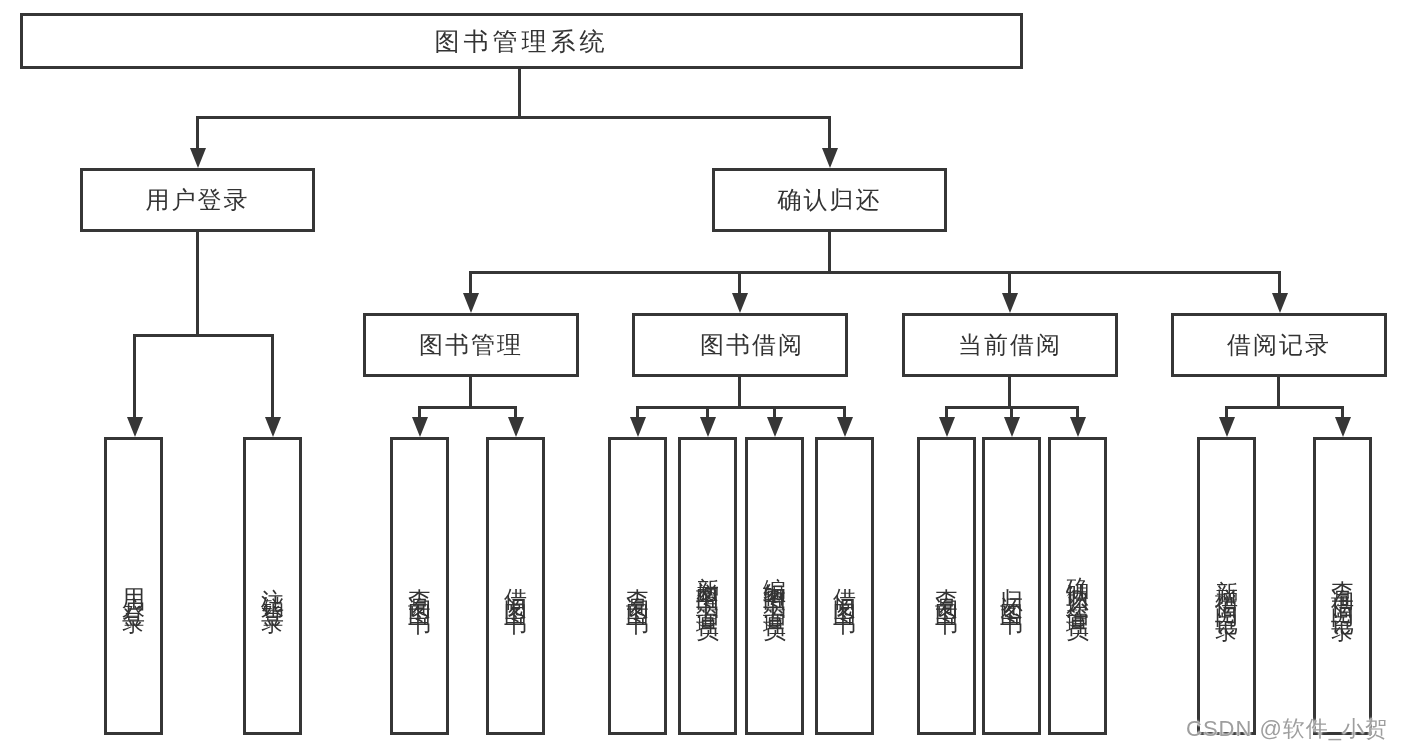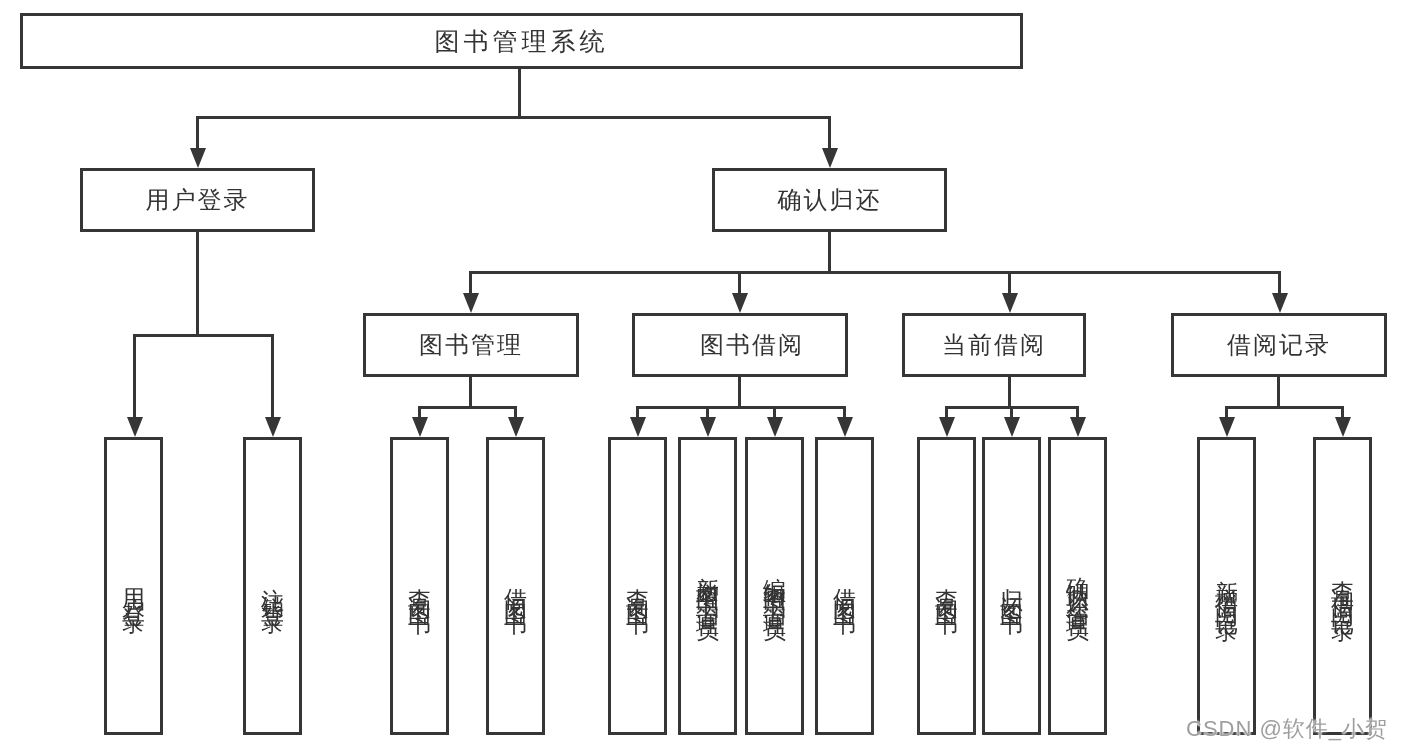--- a/index.html
+++ b/index.html
@@ -71,21 +71,21 @@
   <div class="hbox" style="left:712px;top:168px;width:235px;height:64px;">
     <span>确认归还</span>
   </div>
 
   <div class="hbox" style="left:363px;top:313px;width:216px;height:64px;">
     <span>图书管理</span>
   </div>
   <div class="hbox" style="left:632px;top:313px;width:216px;height:64px;padding-left:24px;">
     <span>图书借阅</span>
   </div>
-  <div class="hbox" style="left:902px;top:313px;width:184px;height:64px;text-align:center;">
+  <div class="hbox" style="left:902px;top:313px;width:216px;height:64px;text-align:center;">
     <span>当前借阅</span>
   </div>
   <div class="hbox" style="left:1171px;top:313px;width:216px;height:64px;">
     <span>借阅记录</span>
   </div>
 
   <div class="col" style="left:104px;">
     <span class="vtext">用户登录</span>
   </div>
   <div class="col" style="left:243px;">

